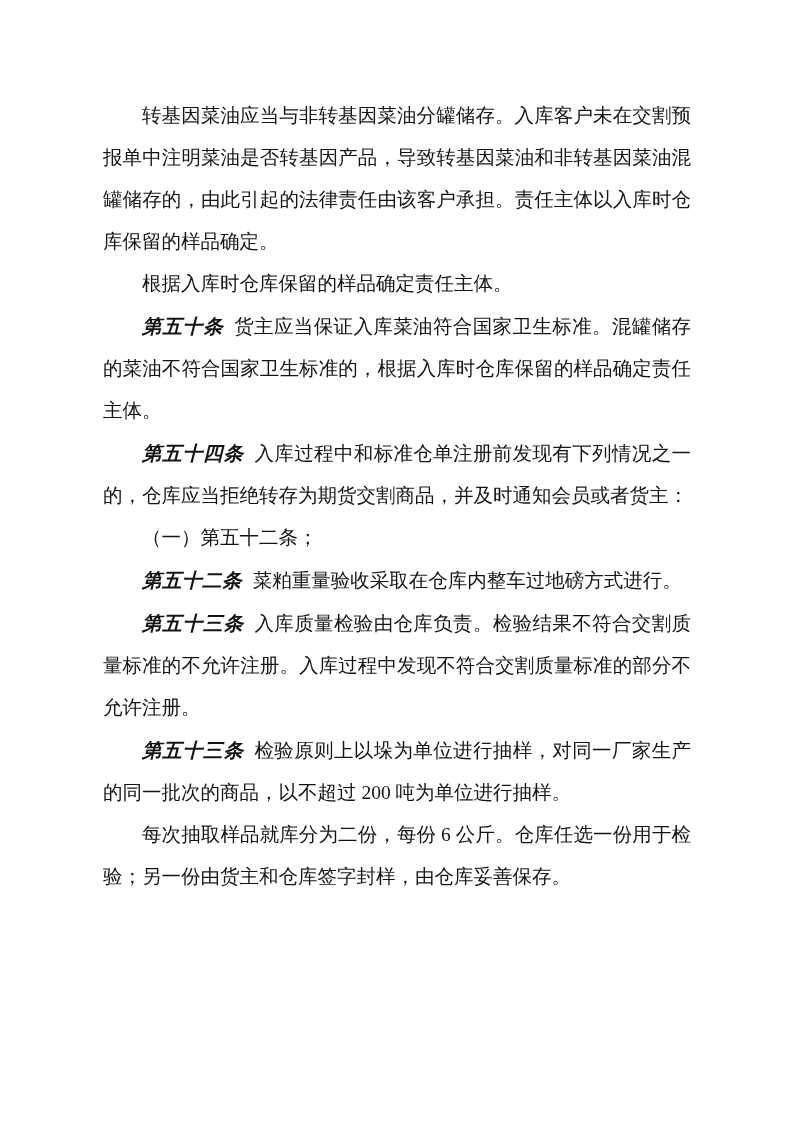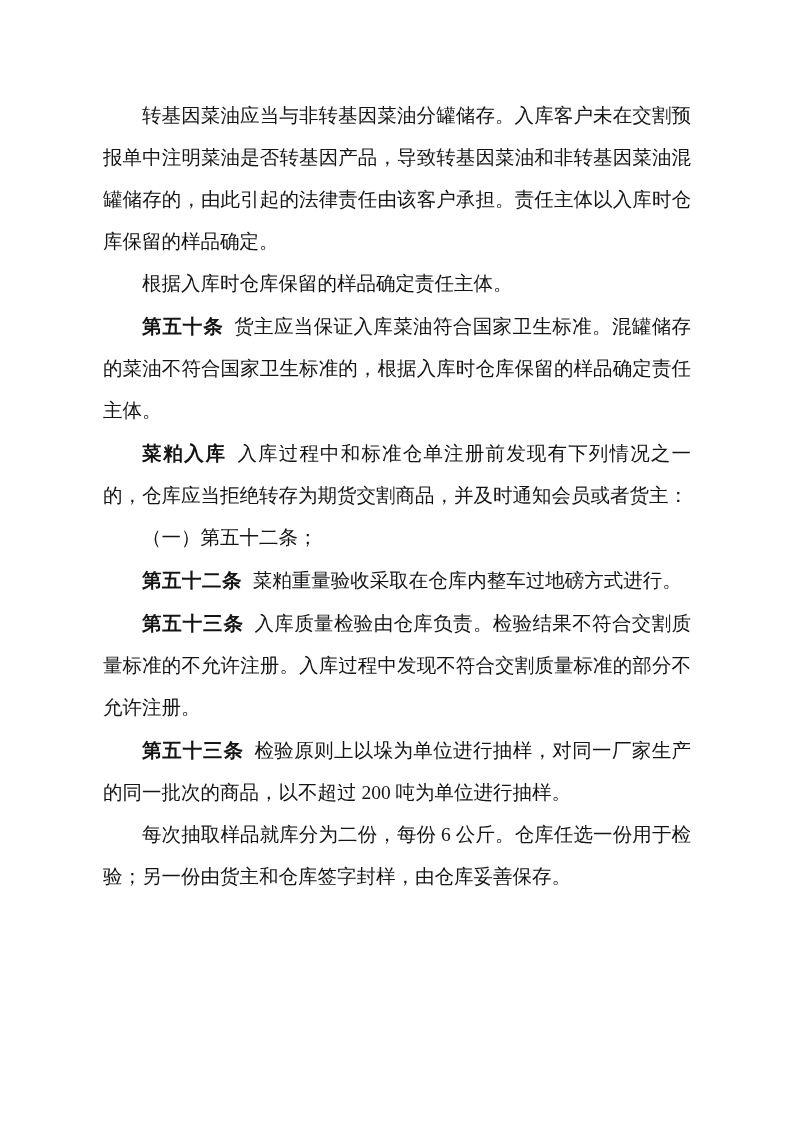--- a/index.html
+++ b/index.html
@@ -31,20 +31,21 @@
     word-break: normal;
   }
   .indent {
     text-indent: 2em;
   }
   .article-term {
     font-family: "Liberation Sans", "DejaVu Sans", sans-serif;
     font-weight: bold;
     margin-right: 0.55em;
     letter-spacing: 0.5px;
+    font-style: italic;
   }
   .section-heading {
     text-indent: 0;
     text-align: center !important;
     font-family: "Liberation Sans", "DejaVu Sans", sans-serif;
     font-weight: bold;
     font-size: 20.5px !important;
     letter-spacing: 0.5px;
   }
   .footer {
@@ -68,21 +69,21 @@
 
 <div class="page">
   <div class="content">
 
     <p class="indent">转基因菜油应当与非转基因菜油分罐储存。入库客户未在交割预报单中注明菜油是否转基因产品，导致转基因菜油和非转基因菜油混罐储存的，由此引起的法律责任由该客户承担。责任主体以入库时仓库保留的样品确定。</p>
 
     <p class="indent">根据入库时仓库保留的样品确定责任主体。</p>
 
     <p class="indent"><span class="article-term">第五十条</span><span>货主应当保证入库菜油符合国家卫生标准。混罐储存的菜油不符合国家卫生标准的，根据入库时仓库保留的样品确定责任主体。</span></p>
 
-    <p class="indent"><span class="article-term">菜粕入库</span><span>入库过程中和标准仓单注册前发现有下列情况之一的，仓库应当拒绝转存为期货交割商品，并及时通知会员或者货主：</span></p>
+    <p class="indent"><span class="article-term">第五十四条</span><span>入库过程中和标准仓单注册前发现有下列情况之一的，仓库应当拒绝转存为期货交割商品，并及时通知会员或者货主：</span></p>
 
     <p class="indent">（一）第五十二条；</p>
 
 
 
 
     <p class="indent"><span class="article-term">第五十二条</span><span>菜粕重量验收采取在仓库内整车过地磅方式进行。</span></p>
 
     <p class="indent"><span class="article-term">第五十三条</span><span>入库质量检验由仓库负责。检验结果不符合交割质量标准的不允许注册。入库过程中发现不符合交割质量标准的部分不允许注册。</span></p>
 

